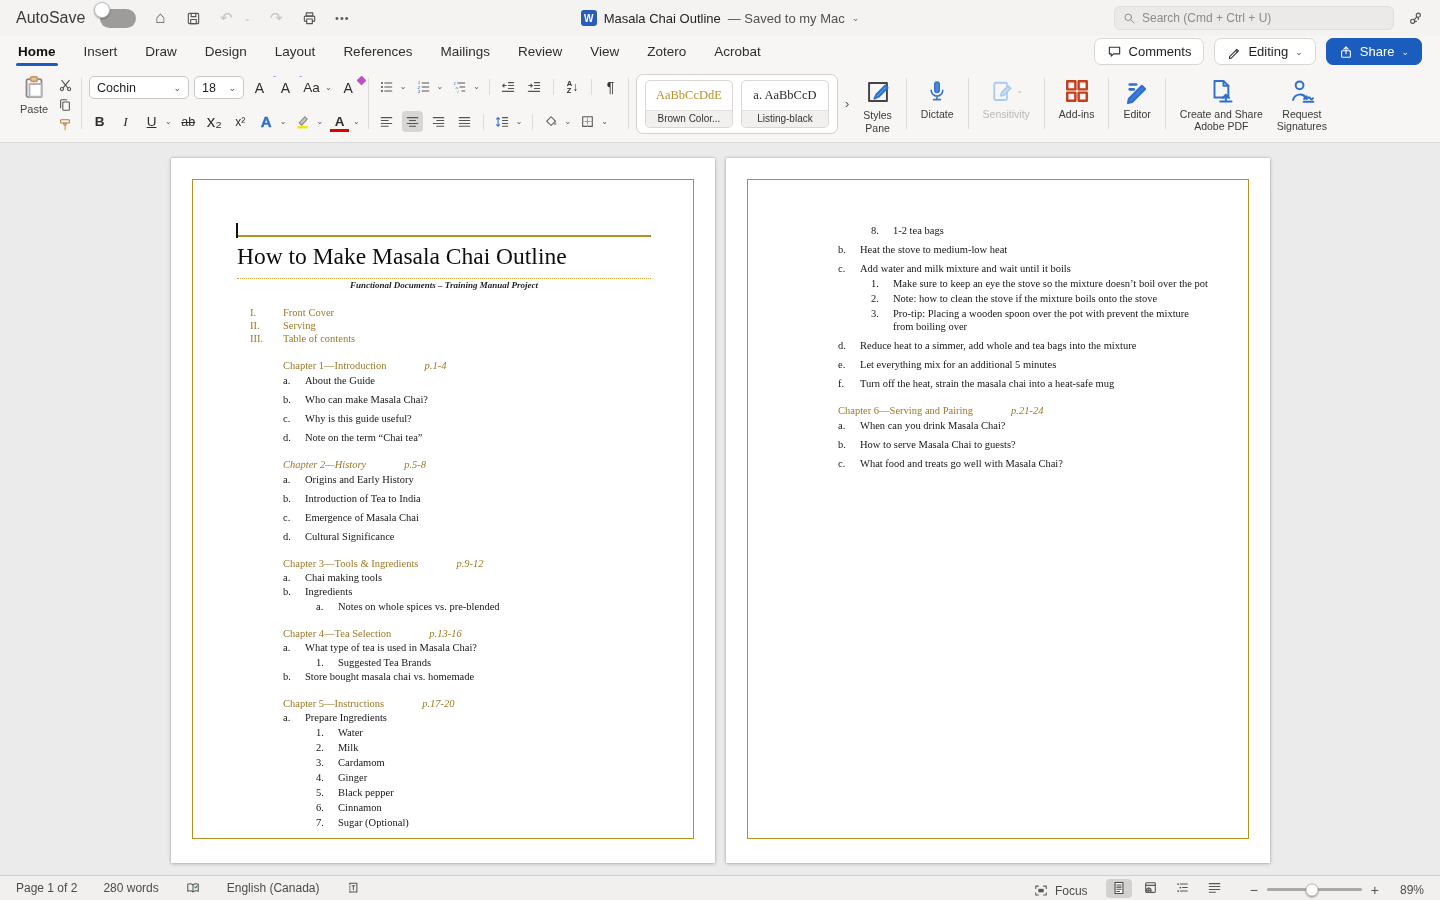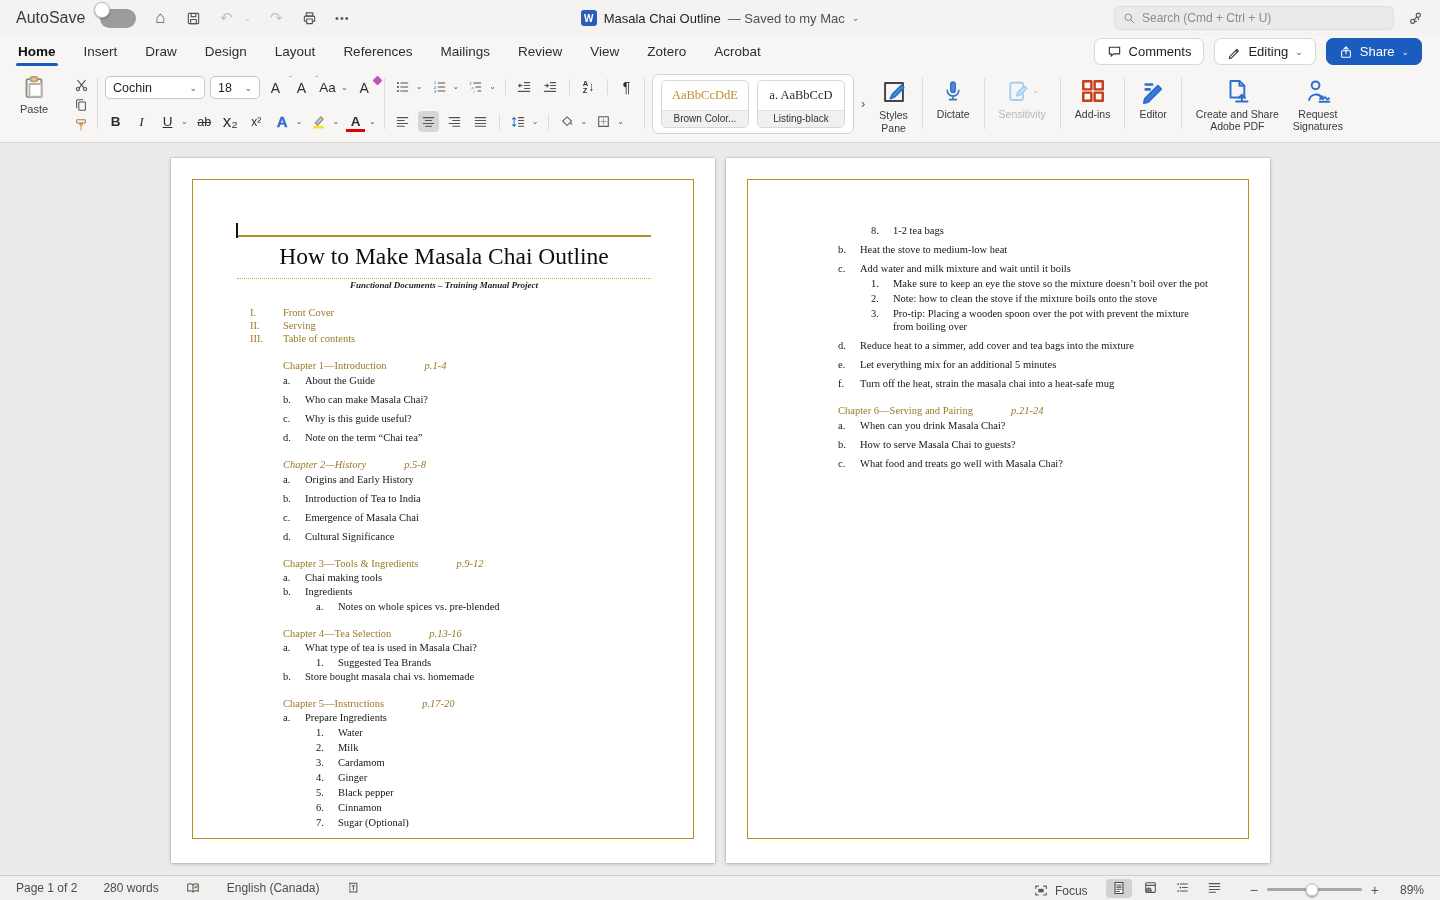--- a/index.html
+++ b/index.html
@@ -38,21 +38,21 @@
 .tab.active{font-weight:700;color:#101010}
 .tab.active::after{content:"";position:absolute;left:-2px;right:-2px;bottom:1px;height:3px;border-radius:2px;background:var(--blue)}
 .tabrow-right{margin-left:auto;display:flex;align-items:center;gap:10px}
 .pill{height:27px;border:1px solid #d8d7d6;background:#fff;border-radius:7px;display:flex;align-items:center;gap:7px;padding:0 12px;font-size:13px;color:#1e1e1e}
 .pill .chev{font-size:9px;color:#555}
 .pill.share{background:var(--blue);border-color:var(--blue);color:#fff}
 .pill.share .chev{color:#e8efff}
 
 .ribbon{height:76px;background:#f7f6f5;border-bottom:1px solid #d8d7d6;display:flex;align-items:stretch;padding:5px 8px 7px 12px}
 .vsep{width:1px;background:var(--sep);margin:6px 7px}
-.paste-grp{display:flex;gap:16px;padding-top:2px}
+.paste-grp{display:flex;gap:0;padding-top:2px}
 .paste-btn{width:44px;display:flex;flex-direction:column;align-items:center;gap:3px;font-size:11px;color:#444}
 .clip-col{display:flex;flex-direction:column;justify-content:space-between;padding:3px 0 2px}
 .mini-ic{width:18px;height:17px;display:flex;align-items:center;justify-content:center;color:#555}
 .fcol{display:flex;flex-direction:column;justify-content:space-between;padding:4px 0 3px}
 .frow{display:flex;align-items:center;gap:5px}
 .select{height:23px;background:#fff;border:1px solid #c9c8c7;border-radius:5px;font-size:12.5px;color:#1e1e1e;display:flex;align-items:center;justify-content:space-between;padding:0 7px;gap:6px}
 .select .chev{font-size:9px;color:#555}
 .tbtn{min-width:21px;height:21px;padding:0 2px;display:flex;align-items:center;justify-content:center;font-size:13.5px;color:#2e2e2e;border-radius:4px}
 .tbtn.sel{background:#d7d6d5}
 .chev-mini{font-size:8px;color:#555;margin:0 1px 0 -2px}
@@ -85,21 +85,21 @@
 .bigbtn .chev{font-size:8px;color:#b9b8b7}
 
 .canvas{position:relative;height:732px;background:#ebebeb}
 .page{position:absolute;top:15px;width:544px;height:705px;background:#fff;box-shadow:0 0 2px rgba(0,0,0,.25),0 1px 4px rgba(0,0,0,.18)}
 .page1{left:171px}.page2{left:726px}
 .page-frame{position:absolute;left:21px;right:21px;top:21px;bottom:24px;border:1.2px solid var(--goldline);pointer-events:none}
 .doc-body{position:absolute;left:0;top:0;width:100%;padding:64px 40px 0 112px;font-family:"Liberation Serif",serif;font-size:10.5px;line-height:13px;color:#161616}
 .title-area{margin-left:-46px;width:414px;position:relative;margin-bottom:2px;margin-top:13px}
 .rule-top{height:2px;background:var(--goldline);position:relative}
 .caret{position:absolute;left:-1px;top:-12px;width:1.5px;height:15px;background:#111}
-.doc-h1{margin-top:6px;text-align:center;font-size:23.5px;line-height:27px;color:#0d0d0d}
+.doc-h1{margin-top:6px;text-align:left;font-size:23.5px;line-height:27px;color:#0d0d0d}
 .rule-dashed{margin-top:8px;border-top:1.6px dotted #cfa93d}
 .doc-sub{text-align:center;font-style:italic;font-weight:600;font-size:9px;color:#1d1d1d}
 .front-matter{margin-top:14px}
 .fm-row{display:flex;color:var(--gold);margin-left:-33px}
 .fm-row .fm-marker{flex:0 0 33px}
 .chapter-row{margin-top:14px;color:var(--gold)}
 .chapter-row.it .ch-title{font-style:italic}
 .ch-pages{font-style:italic;margin-left:38px}
 .row{display:flex;margin-top:6px}
 .row .marker{flex:0 0 22px}
@@ -706,21 +706,21 @@
               <span class="marker">2.</span>
               <span class="txt">Note: how to clean the stove if the mixture boils onto the stove</span>
             </div>
             <div class="row lvl2">
               <span class="marker">3.</span>
               <span class="txt">Pro-tip: Placing a wooden spoon over the pot with prevent the mixture
 from boiling over</span>
             </div>
             <div class="row lvl1">
               <span class="marker">d.</span>
-              <span class="txt">Reduce heat to a simmer, add cover and tea bags into the mixture</span>
+              <span class="txt">Reduce heat to a simmer, add whole and tea bags into the mixture</span>
             </div>
             <div class="row lvl1">
               <span class="marker">e.</span>
               <span class="txt">Let everything mix for an additional 5 minutes</span>
             </div>
             <div class="row lvl1">
               <span class="marker">f.</span>
               <span class="txt">Turn off the heat, strain the masala chai into a heat-safe mug</span>
             </div>
           </div>

